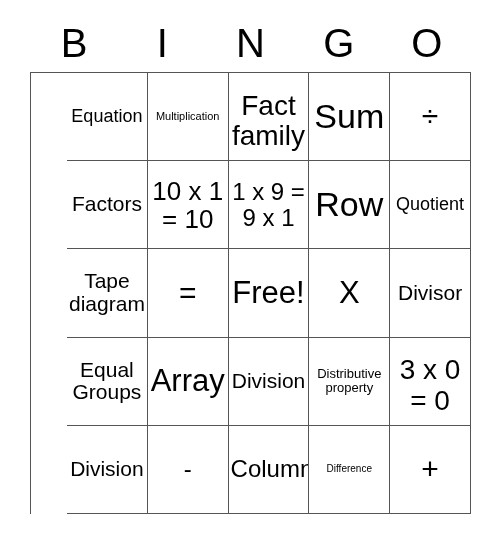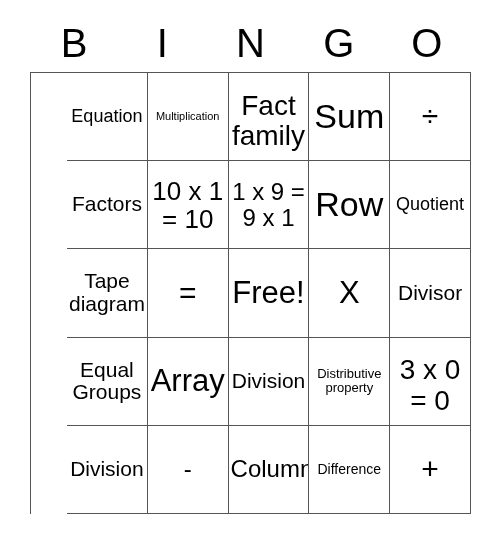--- a/index.html
+++ b/index.html
@@ -73,21 +73,21 @@
     display: block;
     width: 100%;
     line-height: 1.08;
     white-space: pre-line;
     word-break: normal;
   }
 
   
   .fs-xs   { font-size: 11px; }
   .fs-sm   { font-size: 13px; }
-  .fs-smd  { font-size: 14px; }
+  .fs-smd  { font-size: 10px; }
   .fs-md   { font-size: 18px; }
   .fs-lg   { font-size: 21px; }
   .fs-xl   { font-size: 24px; }
   .fs-2xl  { font-size: 26px; }
   .fs-3xl  { font-size: 28px; margin-top: 9px; }
   .fs-4xl  { font-size: 31px; }
   .fs-5xl  { font-size: 34px; }
   .fs-sym  { font-size: 30px; }
 </style>
 </head>

